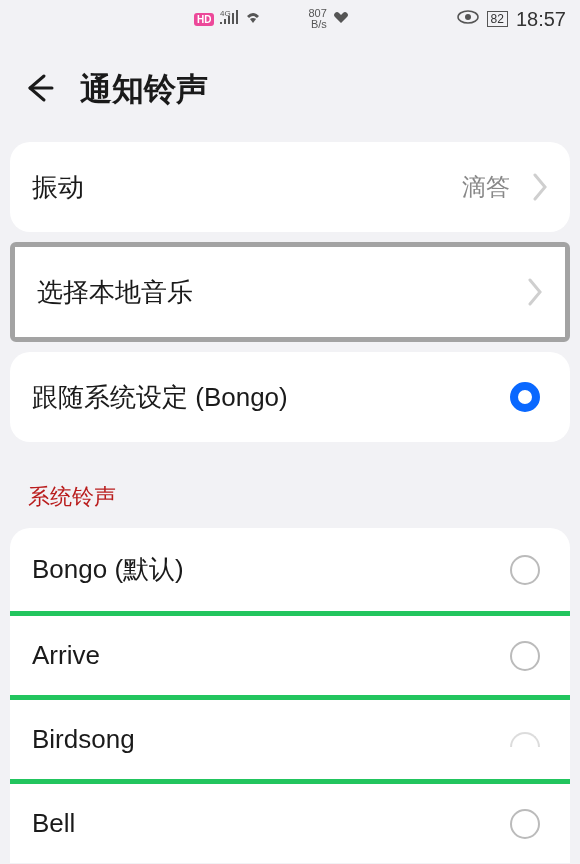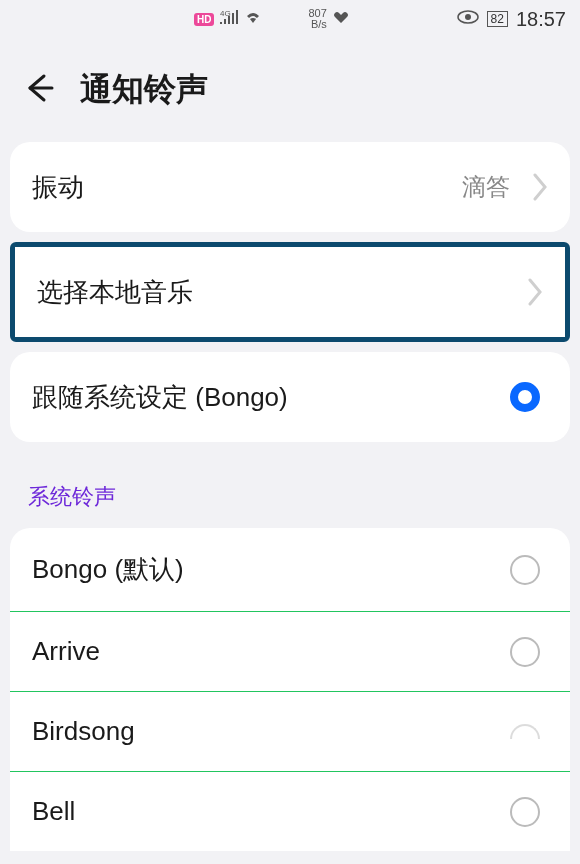--- a/index.html
+++ b/index.html
@@ -76,53 +76,53 @@
       color: #888;
       margin-right: 6px;
     }
     .chevron {
       width: 16px;
       height: 28px;
       opacity: 0.4;
     }
     .highlight-box {
       margin: 10px;
-      border: 5px solid #0c4a6e;
+      border: 5px solid #a3a3a3;
       border-radius: 6px;
     }
     .highlight-box .card {
       margin: 0;
       border-radius: 0;
     }
     .radio {
       width: 30px;
       height: 30px;
       border: 2px solid #bbb;
       border-radius: 50%;
       margin-right: 8px;
     }
     .radio.selected {
       border: 8px solid #0968ff;
       background: #fff;
     }
     .section-label {
       font-size: 22px;
-      color: #6d28d9;
+      color: #b91c1c;
       padding: 30px 28px 16px 28px;
     }
     .list-card {
       background: #fff;
       margin: 0 10px;
       border-radius: 20px 20px 0 0;
     }
     .list-row {
       display: flex;
       align-items: center;
       padding: 24px 22px;
-      border-bottom: 1px solid #22c55e;
+      border-bottom: 5px solid #22c55e;
     }
     .list-row:last-child { border-bottom: none; }
     .list-label {
       font-size: 26px;
       flex: 1;
     }
   </style>
 </head>
 <body>
 

